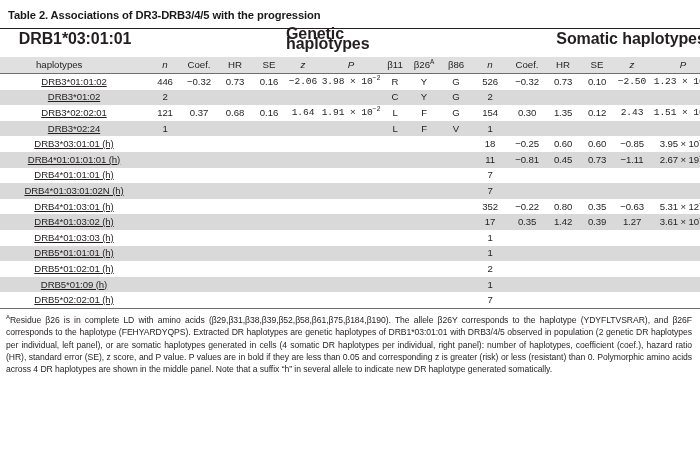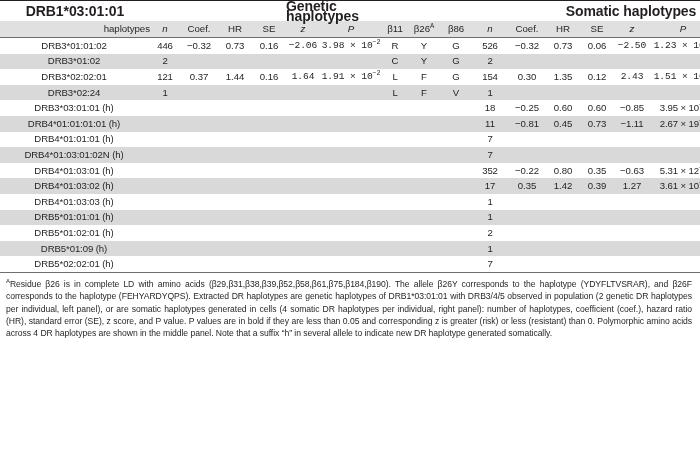--- a/index.html
+++ b/index.html
@@ -51,64 +51,65 @@
     border-top: 1.6px solid #231f20;
   }
   .rule-thin td {
     border-top: 0.8px solid #6d6e71;
   }
 
   
   tr.grp-row td {
     height: 16px;
     font-weight: bold;
-    font-size: 14px;
+    font-size: 16px;
     letter-spacing: -0.1px;
     background: #ffffff;
-    padding-bottom: 0;
+    padding-bottom: 8px;
   }
   tr.grp-row td.grp-left {
     text-align: center;
   }
   tr.grp-row td.grp-mid {
     text-align: left;
   }
   tr.grp-row td.grp-right {
     text-align: center;
   }
 
   
   tr.col-row td {
     height: 16px;
     background: #e0e0e0;
     text-align: center;
     font-size: 9.7px;
     letter-spacing: -0.05px;
   }
   tr.col-row td.lbl {
-    text-align: right;
+    text-align: left;
     padding-left: 36px;
   }
   .ital {
     font-style: italic;
   }
 
   
   tr.d-row td {
     height: 15.6px;
     text-align: center;
     font-size: 9.6px;
     letter-spacing: -0.1px;
     white-space: nowrap;
   }
   tr.d-row.odd td { background: #ffffff; }
   tr.d-row.even td { background: #d9d9d9; }
   tr.d-row td.lbl {
     text-align: center;
     padding-right: 2px;
+    text-decoration: underline;
   }
   td.b {
     font-weight: bold;
     font-family: Liberation Mono, monospace;
   }
   sup {
     font-size: 6.6px;
     vertical-align: super;
     line-height: 0;
   }
@@ -151,20 +152,23 @@
   col.c-hr2   { width: 34px; }
   col.c-se2   { width: 34px; }
   col.c-z2    { width: 36px; }
   col.c-p2    { width: 66px; }
 </style>
 </head>
 <body>
 
 <div class="page">
 
+  <div class="title-wrap">
+    <div class="title">Table 2. Associations of DR3-DRB3/4/5 with the progression</div>
+  </div>
 
   <table class="tbl">
     <colgroup>
       <col class="c-label">
         <col class="c-n1">
         <col class="c-coef1">
         <col class="c-hr1">
       <col class="c-se1">
         <col class="c-z1">
         <col class="c-p1">
@@ -220,21 +224,21 @@
           <td>0.73</td>
           <td>0.16</td>
           <td class="b">−2.06</td>
           <td class="b"><span>3.98 × 10</span><sup>−2</sup></td>
           <td>R</td>
           <td>Y</td>
           <td>G</td>
           <td>526</td>
           <td>−0.32</td>
           <td>0.73</td>
-          <td>0.06</td>
+          <td>0.10</td>
           <td class="b">−2.50</td>
           <td class="b"><span>1.23 × 10</span><sup>−2</sup></td>
         </tr>
         <tr class="d-row even">
           <td class="lbl">DRB3*01:02</td>
           <td>2</td>
           <td></td>
           <td></td>
           <td></td>
           <td></td>
@@ -246,21 +250,21 @@
           <td></td>
           <td></td>
           <td></td>
           <td></td>
           <td></td>
         </tr>
         <tr class="d-row odd">
           <td class="lbl">DRB3*02:02:01</td>
           <td>121</td>
           <td>0.37</td>
-          <td>1.44</td>
+          <td>0.68</td>
           <td>0.16</td>
           <td class="b">1.64</td>
           <td class="b"><span>1.91 × 10</span><sup>−2</sup></td>
           <td>L</td>
           <td>F</td>
           <td>G</td>
           <td>154</td>
           <td>0.30</td>
           <td>1.35</td>
           <td>0.12</td>

